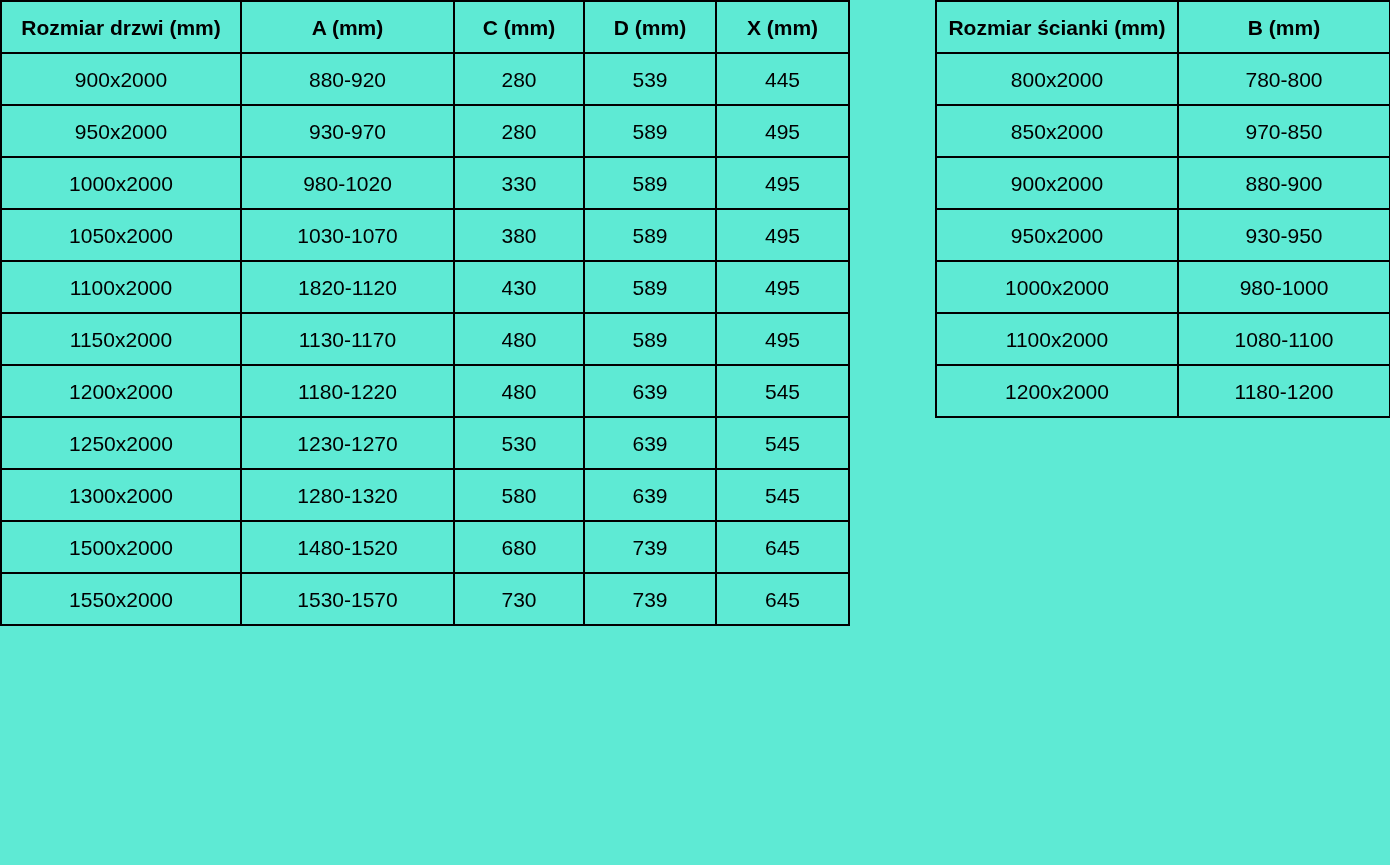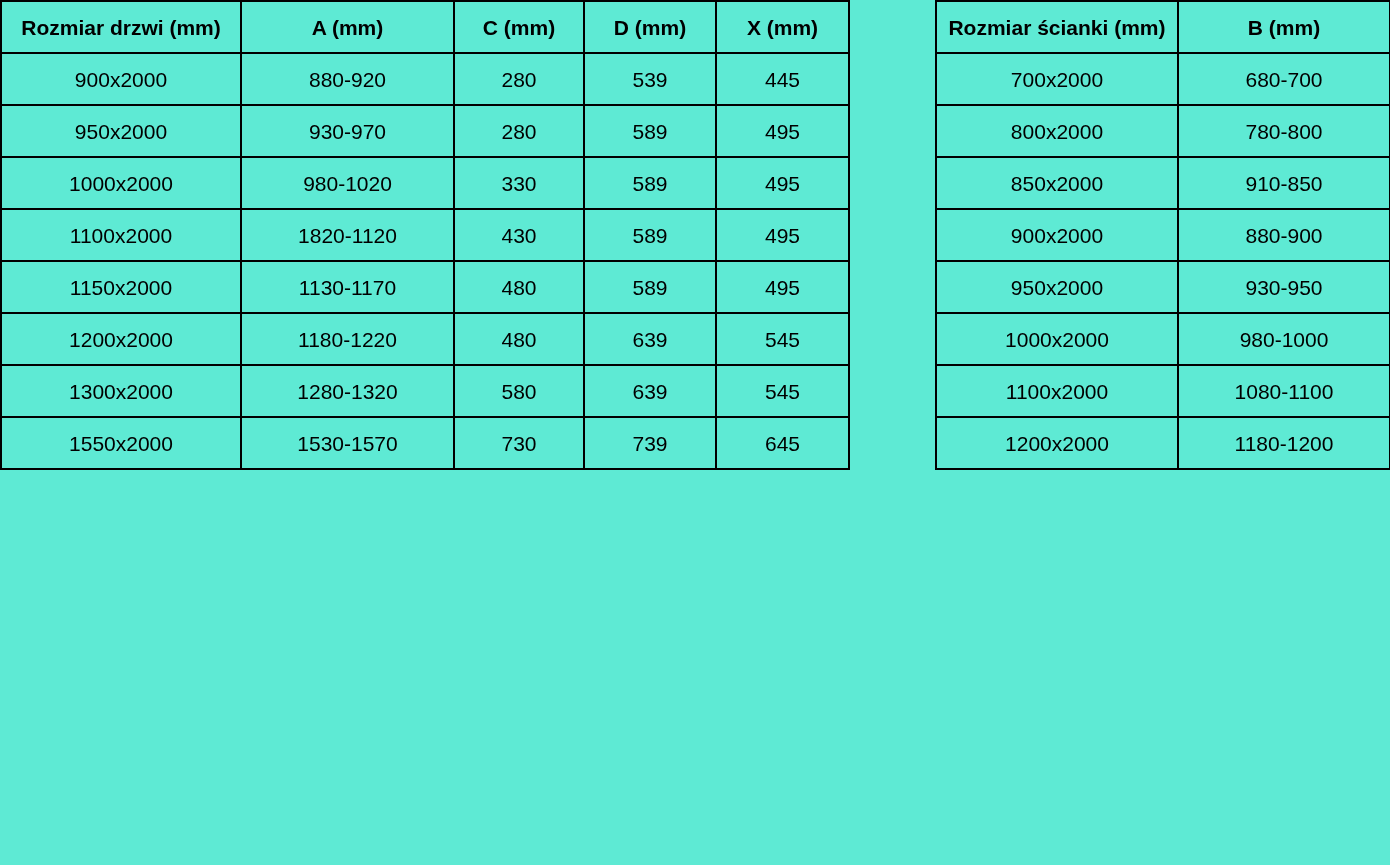--- a/index.html
+++ b/index.html
@@ -78,20 +78,27 @@
           <td>495</td>
         </tr>
         <tr>
           <td>1000x2000</td>
           <td>980-1020</td>
           <td>330</td>
           <td>589</td>
           <td>495</td>
         </tr>
         <tr>
+          <td>1050x2000</td>
+          <td>1030-1070</td>
+          <td>380</td>
+          <td>589</td>
+          <td>495</td>
+        </tr>
+        <tr>
           <td>1100x2000</td>
           <td>1820-1120</td>
           <td>430</td>
           <td>589</td>
           <td>495</td>
         </tr>
         <tr>
           <td>1150x2000</td>
           <td>1130-1170</td>
           <td>480</td>
@@ -99,25 +106,39 @@
           <td>495</td>
         </tr>
         <tr>
           <td>1200x2000</td>
           <td>1180-1220</td>
           <td>480</td>
           <td>639</td>
           <td>545</td>
         </tr>
         <tr>
+          <td>1250x2000</td>
+          <td>1230-1270</td>
+          <td>530</td>
+          <td>639</td>
+          <td>545</td>
+        </tr>
+        <tr>
           <td>1300x2000</td>
           <td>1280-1320</td>
           <td>580</td>
           <td>639</td>
           <td>545</td>
+        </tr>
+        <tr>
+          <td>1500x2000</td>
+          <td>1480-1520</td>
+          <td>680</td>
+          <td>739</td>
+          <td>645</td>
         </tr>
         <tr>
           <td>1550x2000</td>
           <td>1530-1570</td>
           <td>730</td>
           <td>739</td>
           <td>645</td>
         </tr>
       </tbody>
     </table>
@@ -128,30 +149,26 @@
       <col style="width:212px">
     </colgroup>
   <thead>
         <tr>
           <th>Rozmiar ścianki (mm)</th>
           <th>B (mm)</th>
         </tr>
       </thead>
       <tbody>
         <tr>
-          <td>700x2000</td>
-          <td>680-700</td>
-        </tr>
-        <tr>
           <td>800x2000</td>
           <td>780-800</td>
         </tr>
         <tr>
           <td>850x2000</td>
-          <td>910-850</td>
+          <td>970-850</td>
         </tr>
         <tr>
           <td>900x2000</td>
           <td>880-900</td>
         </tr>
         <tr>
           <td>950x2000</td>
           <td>930-950</td>
         </tr>
         <tr>

